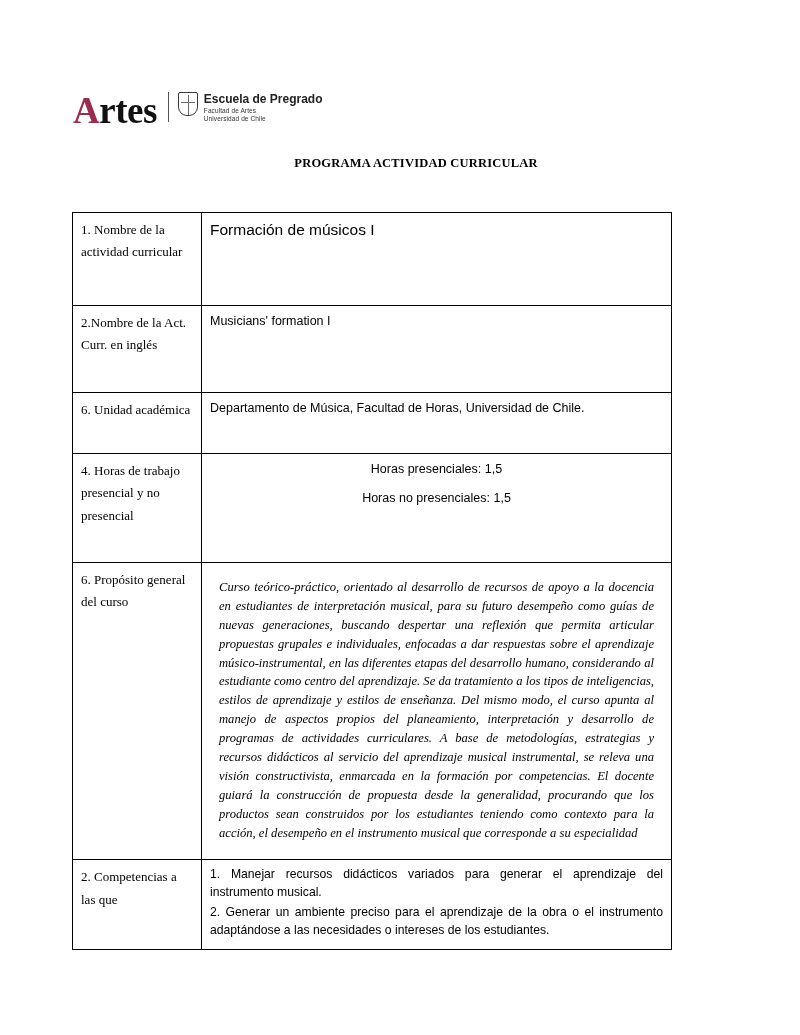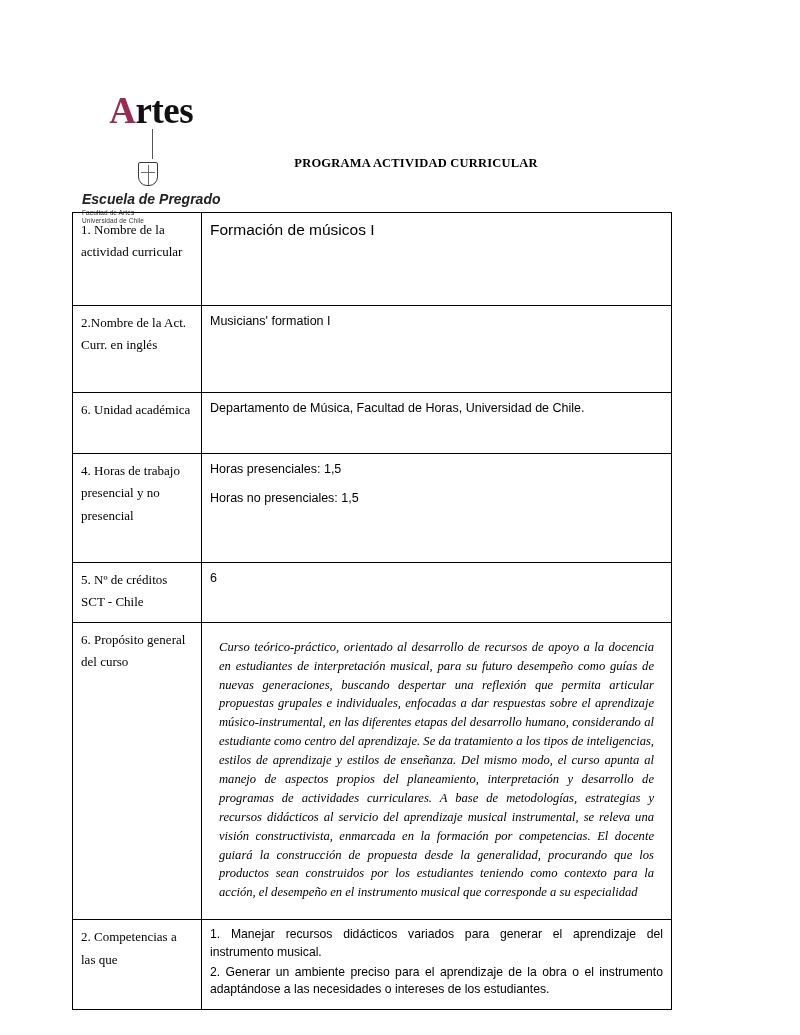--- a/index.html
+++ b/index.html
@@ -20,24 +20,23 @@
     height: 1035px;
     position: relative;
     box-sizing: border-box;
     padding: 0 78px;
   }
 
   
   .logo-block {
     position: absolute;
     top: 92px;
-    left: 82px;
+    left: 73px;
     display: flex;
-    align-items: center;
-    flex-direction: column;
+    align-items: flex-start;
   }
   .logo-artes {
     font-family: "Liberation Serif", serif;
     font-size: 37px;
     font-weight: bold;
     letter-spacing: -0.5px;
     line-height: 1;
     color: #111111;
   }
   .logo-accent {
@@ -82,24 +81,23 @@
     width: 14px;
     height: 1px;
     background: #6a6a6a;
   }
   .logo-text {
     margin-bottom: 2px;
     line-height: 1.25;
   }
   .logo-text .l1 {
     font-family: "Liberation Sans", sans-serif;
-    font-size: 14px;
+    font-size: 12px;
     font-weight: bold;
     color: #222222;
-    font-style: italic;
   }
   .logo-text .l2,
   .logo-text .l3 {
     font-family: "Liberation Sans", sans-serif;
     font-size: 6.5px;
     color: #333333;
     letter-spacing: 0.1px;
   }
 
   
@@ -142,20 +140,21 @@
     font-family: "Liberation Sans", sans-serif;
     font-size: 12.5px;
     line-height: 1.55;
   }
   .v-big {
     font-size: 15.5px;
     line-height: 1.4;
   }
   .v-line {
     margin: 0 0 10px 0;
+    text-align: center;
   }
   .v-line:last-child {
     margin-bottom: 0;
   }
   .justified-italic {
     font-family: "Liberation Serif", serif;
     font-style: italic;
     font-size: 12.6px;
     line-height: 1.5;
     text-align: justify;
@@ -215,24 +214,20 @@
           <td class="label">6. Unidad académica</td>
           <td class="value">Departamento de Música, Facultad de Horas, Universidad de Chile.</td>
         </tr>
         <tr class="row-4">
           <td class="label">4. Horas de trabajo presencial y no presencial</td>
           <td class="value">
             <div class="v-line">Horas presenciales:  1,5</div>
             <div class="v-line">Horas no presenciales: 1,5</div>
           </td>
         </tr>
-        <tr class="row-5">
-          <td class="label">5. Nº de créditos SCT - Chile</td>
-          <td class="value">6</td>
-        </tr>
         <tr class="row-6">
           <td class="label">6. Propósito general del curso</td>
           <td class="value">
             <p class="justified-italic">Curso teórico-práctico, orientado al desarrollo de recursos de apoyo a la docencia en estudiantes de interpretación musical, para su futuro desempeño como guías de nuevas generaciones, buscando despertar una reflexión que permita articular propuestas grupales e individuales, enfocadas a dar respuestas sobre el aprendizaje músico-instrumental, en las diferentes etapas del desarrollo humano, considerando al estudiante como centro del aprendizaje. Se da tratamiento a los tipos de inteligencias, estilos de aprendizaje y estilos de enseñanza.  Del mismo modo, el curso apunta al manejo de aspectos propios  del  planeamiento, interpretación y desarrollo de programas de actividades curriculares.  A base de metodologías, estrategias y recursos didácticos al servicio del aprendizaje musical instrumental, se releva una visión constructivista, enmarcada en la formación por competencias. El docente guiará la construcción de propuesta desde la generalidad, procurando que los productos sean construidos por los estudiantes teniendo como contexto para la acción, el desempeño en el instrumento musical que corresponde a su  especialidad</p>
           </td>
         </tr>
         <tr class="row-7">
           <td class="label">2. Competencias a las que</td>
           <td class="value">
             <p class="justified comp-item">1.    Manejar recursos didácticos variados para generar el aprendizaje del instrumento musical.</p>

